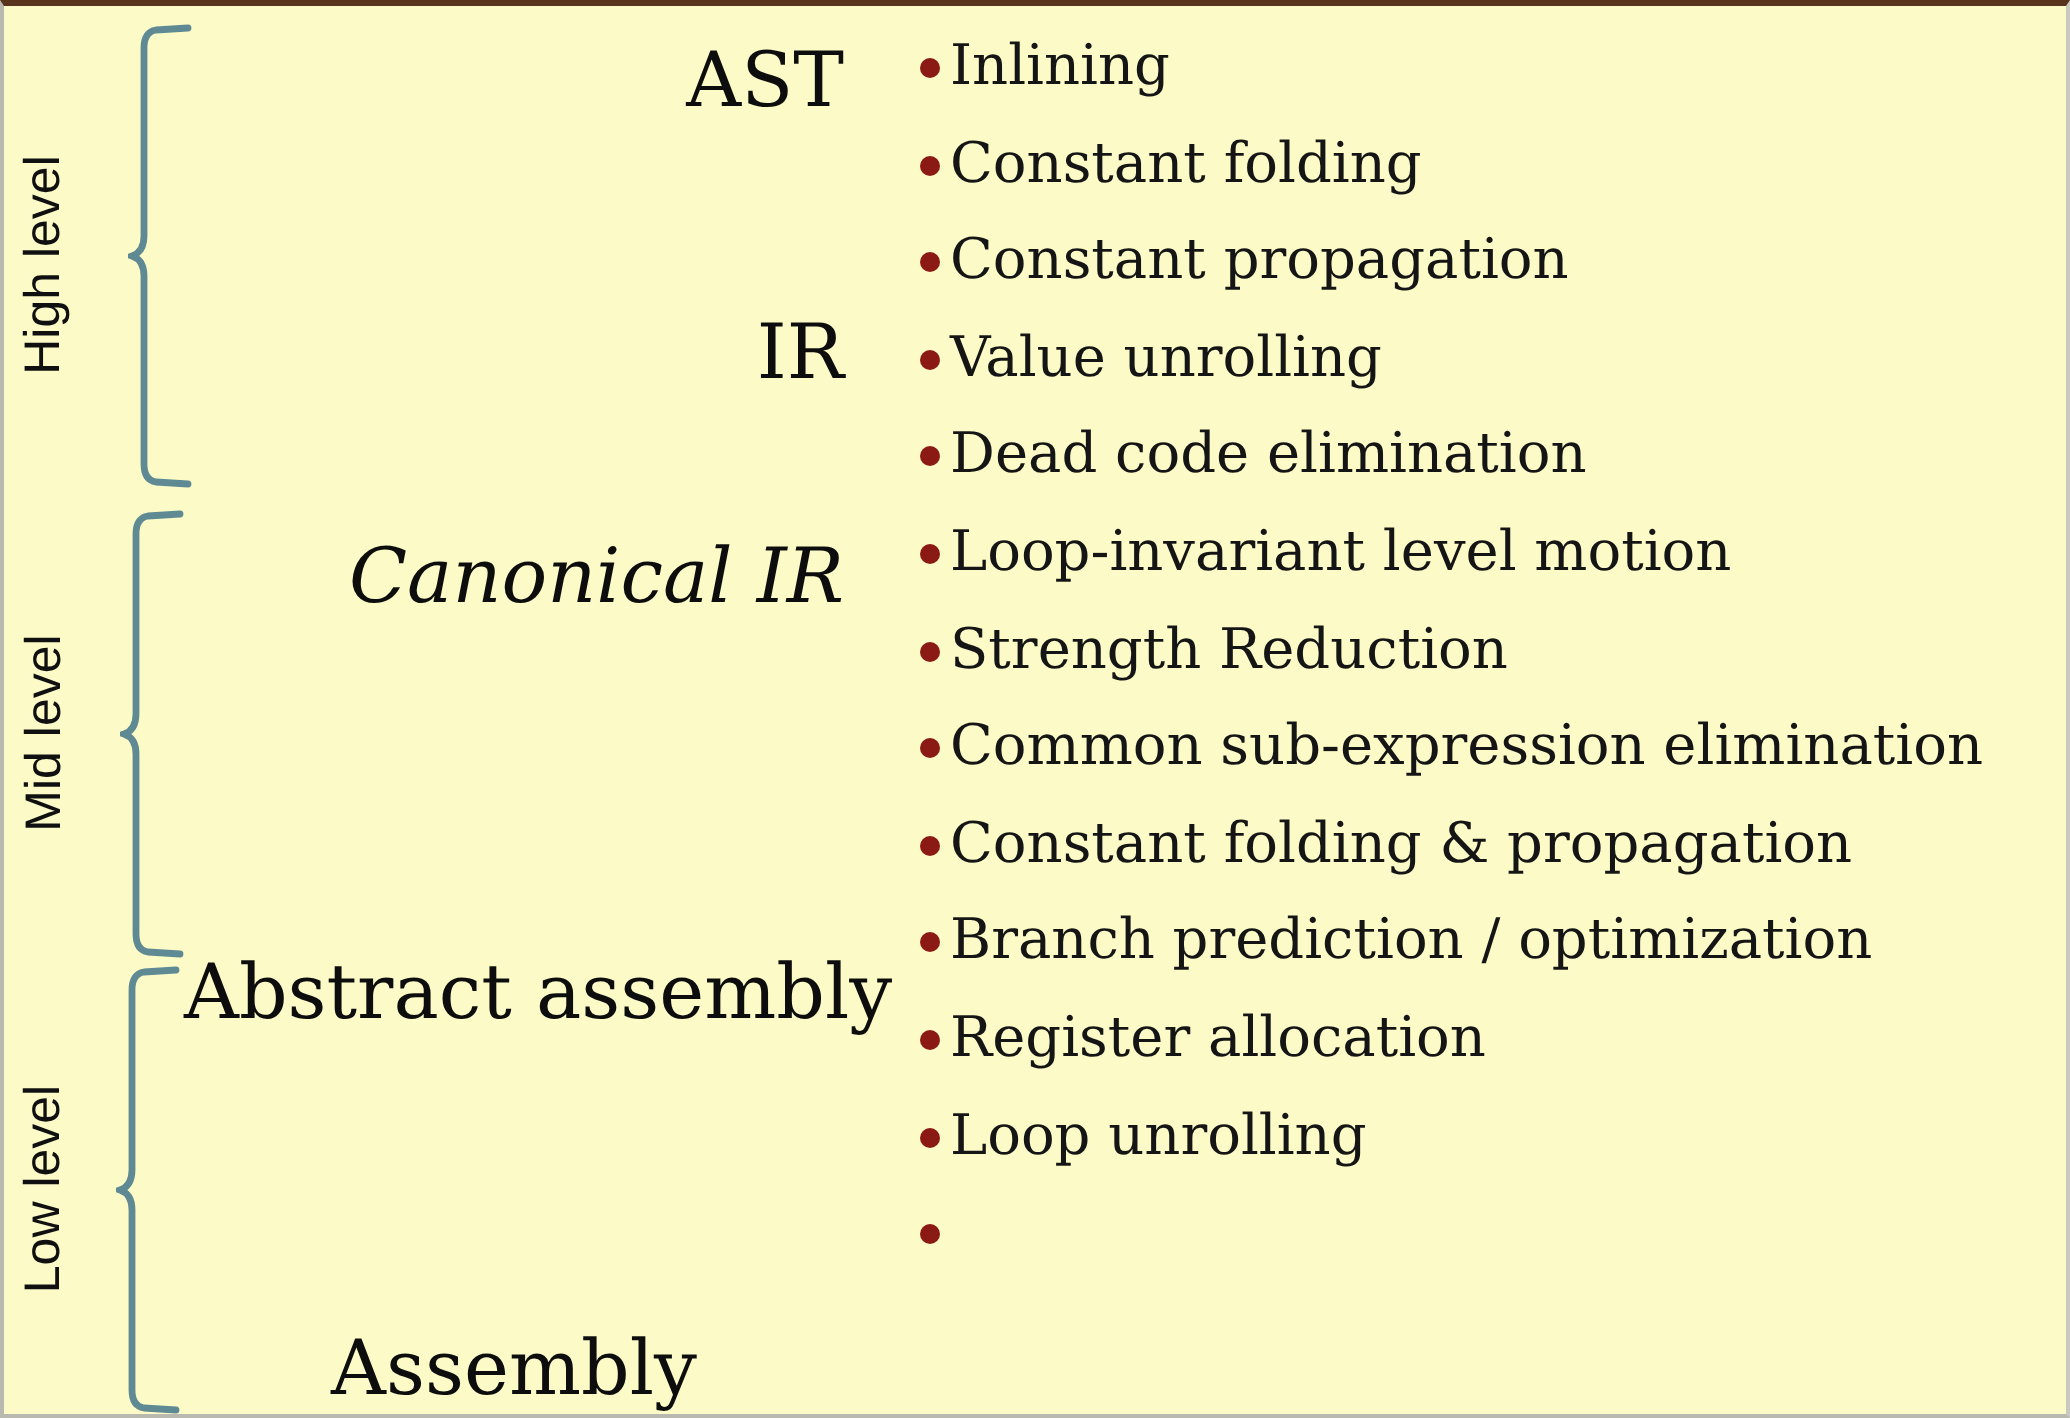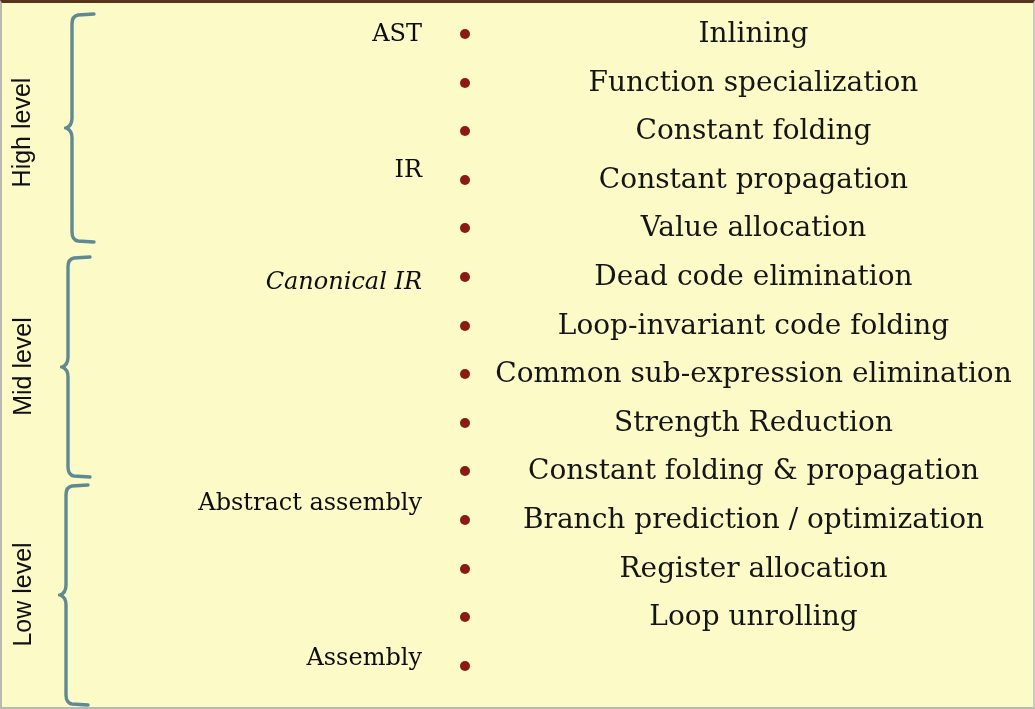--- a/index.html
+++ b/index.html
@@ -57,40 +57,39 @@
   #brace-low  { left: 56px; top: 479px; width: 32px; height: 226px; }
 
   
   .stage-label {
     position: absolute;
     left: 90px;
     width: 330px;
     text-align: right;
     color: #0d0d0d;
     font-family: "DejaVu Serif", "Liberation Serif", serif;
-    font-size: 24px;
+    font-size: 38px;
     line-height: 1;
     white-space: nowrap;
   }
   #stage-ast      { top:  18px; }
   #stage-ir       { top: 110px; margin-top: 44px; }
   #stage-canon    { top: 266px; font-style: italic; }
-  #stage-absasm   { top: 474px; margin-top: 13px; }
-  #stage-asm      { top: 642px; }
+  #stage-absasm   { top: 474px; }
+  #stage-asm      { top: 662px; text-align: center; }
 
   
   #opt-list {
     position: absolute;
     left: 455px;
     top: 9px;
     width: 575px;
     margin: 0;
     padding: 0;
     list-style: none;
-    text-align: center;
   }
   #opt-list li {
     position: relative;
     height: 48.6px;
     padding-left: 18px;
     color: #151515;
     font-family: "DejaVu Serif", "Liberation Serif", serif;
     font-size: 28px;
     line-height: 42px;
     white-space: nowrap;
@@ -132,28 +131,27 @@
   </svg>
 
   <div class="stage-label" id="stage-ast">AST</div>
   <div class="stage-label" id="stage-ir">IR</div>
   <div class="stage-label" id="stage-canon">Canonical IR</div>
   <div class="stage-label" id="stage-absasm">Abstract assembly</div>
   <div class="stage-label" id="stage-asm">Assembly</div>
 
   <ul id="opt-list">
       <li><span class="dot" style="background: rgb(139, 26, 20);"></span><span class="txt">Inlining</span></li>
-      <li><span class="dot" style="background: rgb(139, 26, 20);"></span><span class="txt">Function specialization</span></li>
       <li><span class="dot" style="background: rgb(139, 26, 20);"></span><span class="txt">Constant folding</span></li>
       <li><span class="dot" style="background: rgb(139, 26, 20);"></span><span class="txt">Constant propagation</span></li>
-      <li><span class="dot" style="background: rgb(139, 26, 20);"></span><span class="txt">Value allocation</span></li>
+      <li><span class="dot" style="background: rgb(139, 26, 20);"></span><span class="txt">Value unrolling</span></li>
       <li><span class="dot" style="background: rgb(139, 26, 20);"></span><span class="txt">Dead code elimination</span></li>
-      <li><span class="dot" style="background: rgb(139, 26, 20);"></span><span class="txt">Loop-invariant code folding</span></li>
+      <li><span class="dot" style="background: rgb(139, 26, 20);"></span><span class="txt">Loop-invariant level motion</span></li>
+      <li><span class="dot" style="background: rgb(139, 26, 20);"></span><span class="txt">Strength Reduction</span></li>
       <li><span class="dot" style="background: rgb(139, 26, 20);"></span><span class="txt">Common sub-expression elimination</span></li>
-      <li><span class="dot" style="background: rgb(139, 26, 20);"></span><span class="txt">Strength Reduction</span></li>
       <li><span class="dot" style="background: rgb(139, 26, 20);"></span><span class="txt">Constant folding &amp; propagation</span></li>
       <li><span class="dot" style="background: rgb(139, 26, 20);"></span><span class="txt">Branch prediction / optimization</span></li>
       <li><span class="dot" style="background: rgb(139, 26, 20);"></span><span class="txt">Register allocation</span></li>
       <li><span class="dot" style="background: rgb(139, 26, 20);"></span><span class="txt">Loop unrolling</span></li>
       <li><span class="dot" style="background: rgb(139, 26, 20);"></span></li>
     </ul>
 
 </div>
 
 </body></html>

